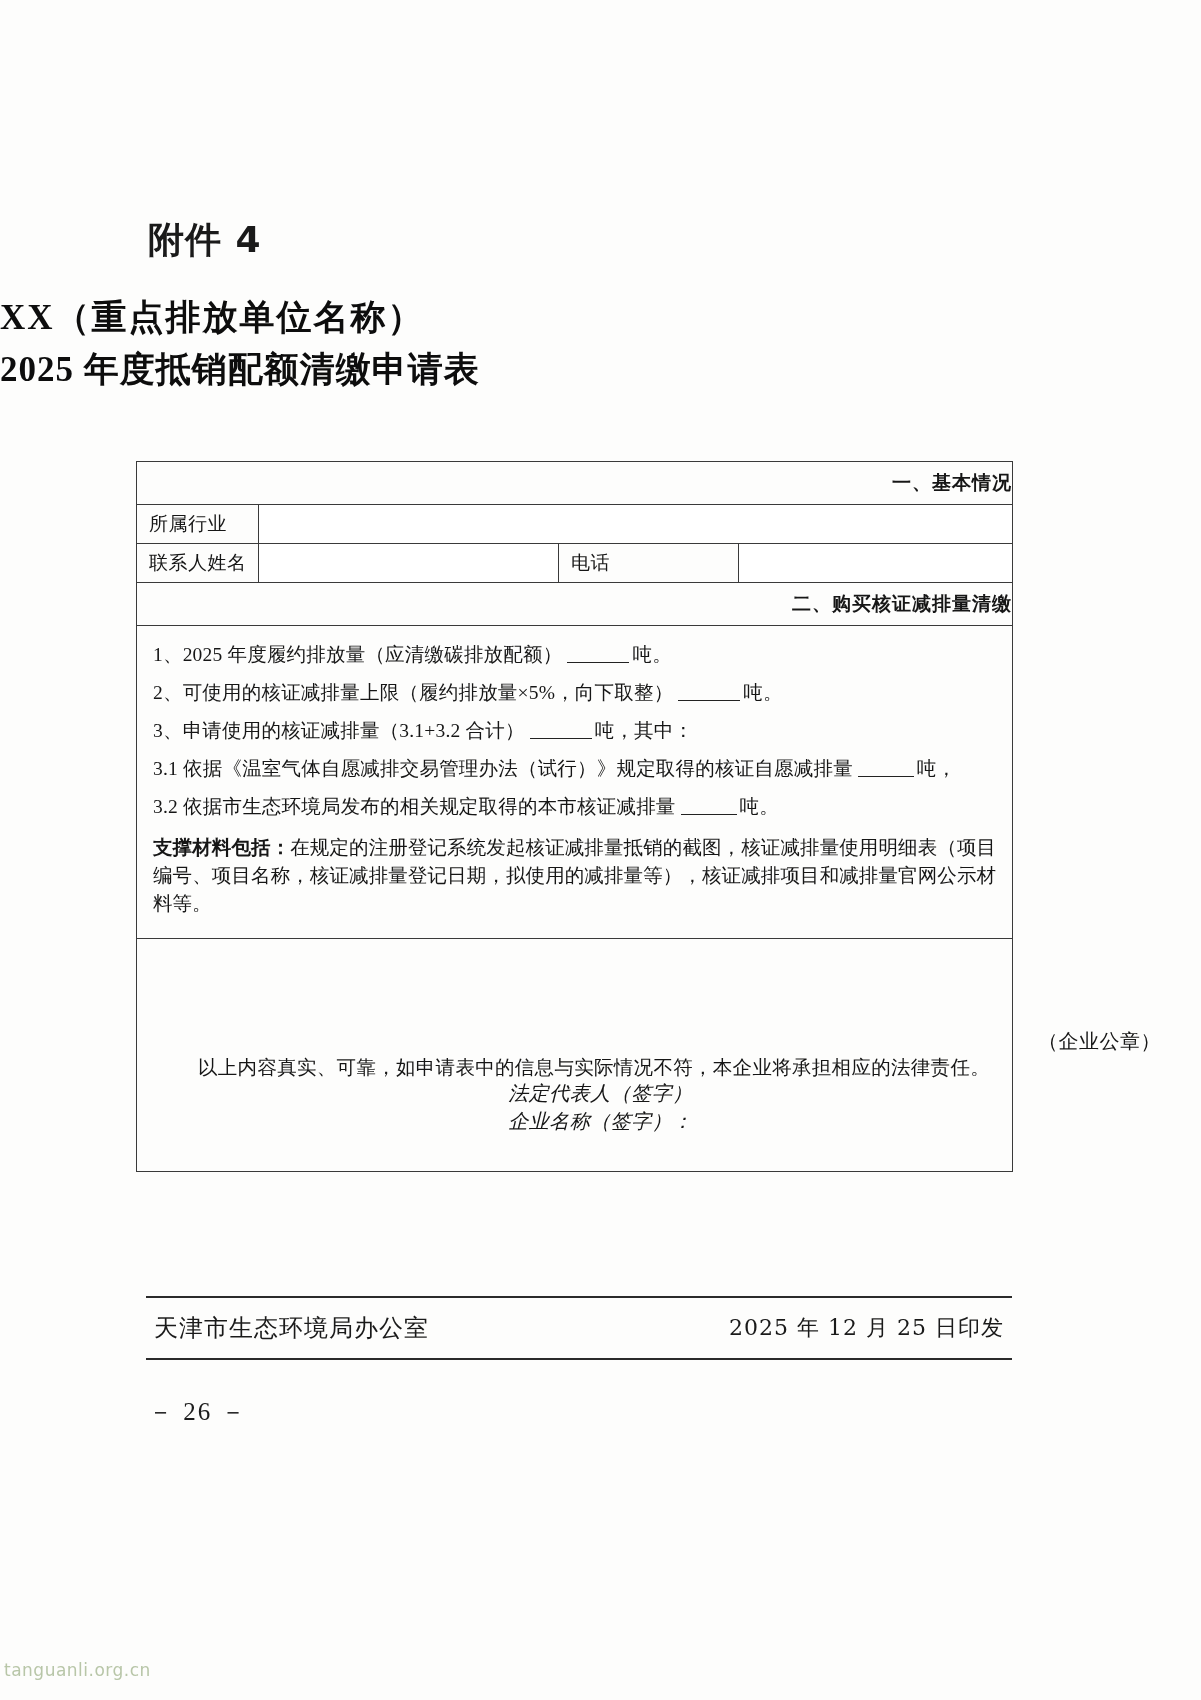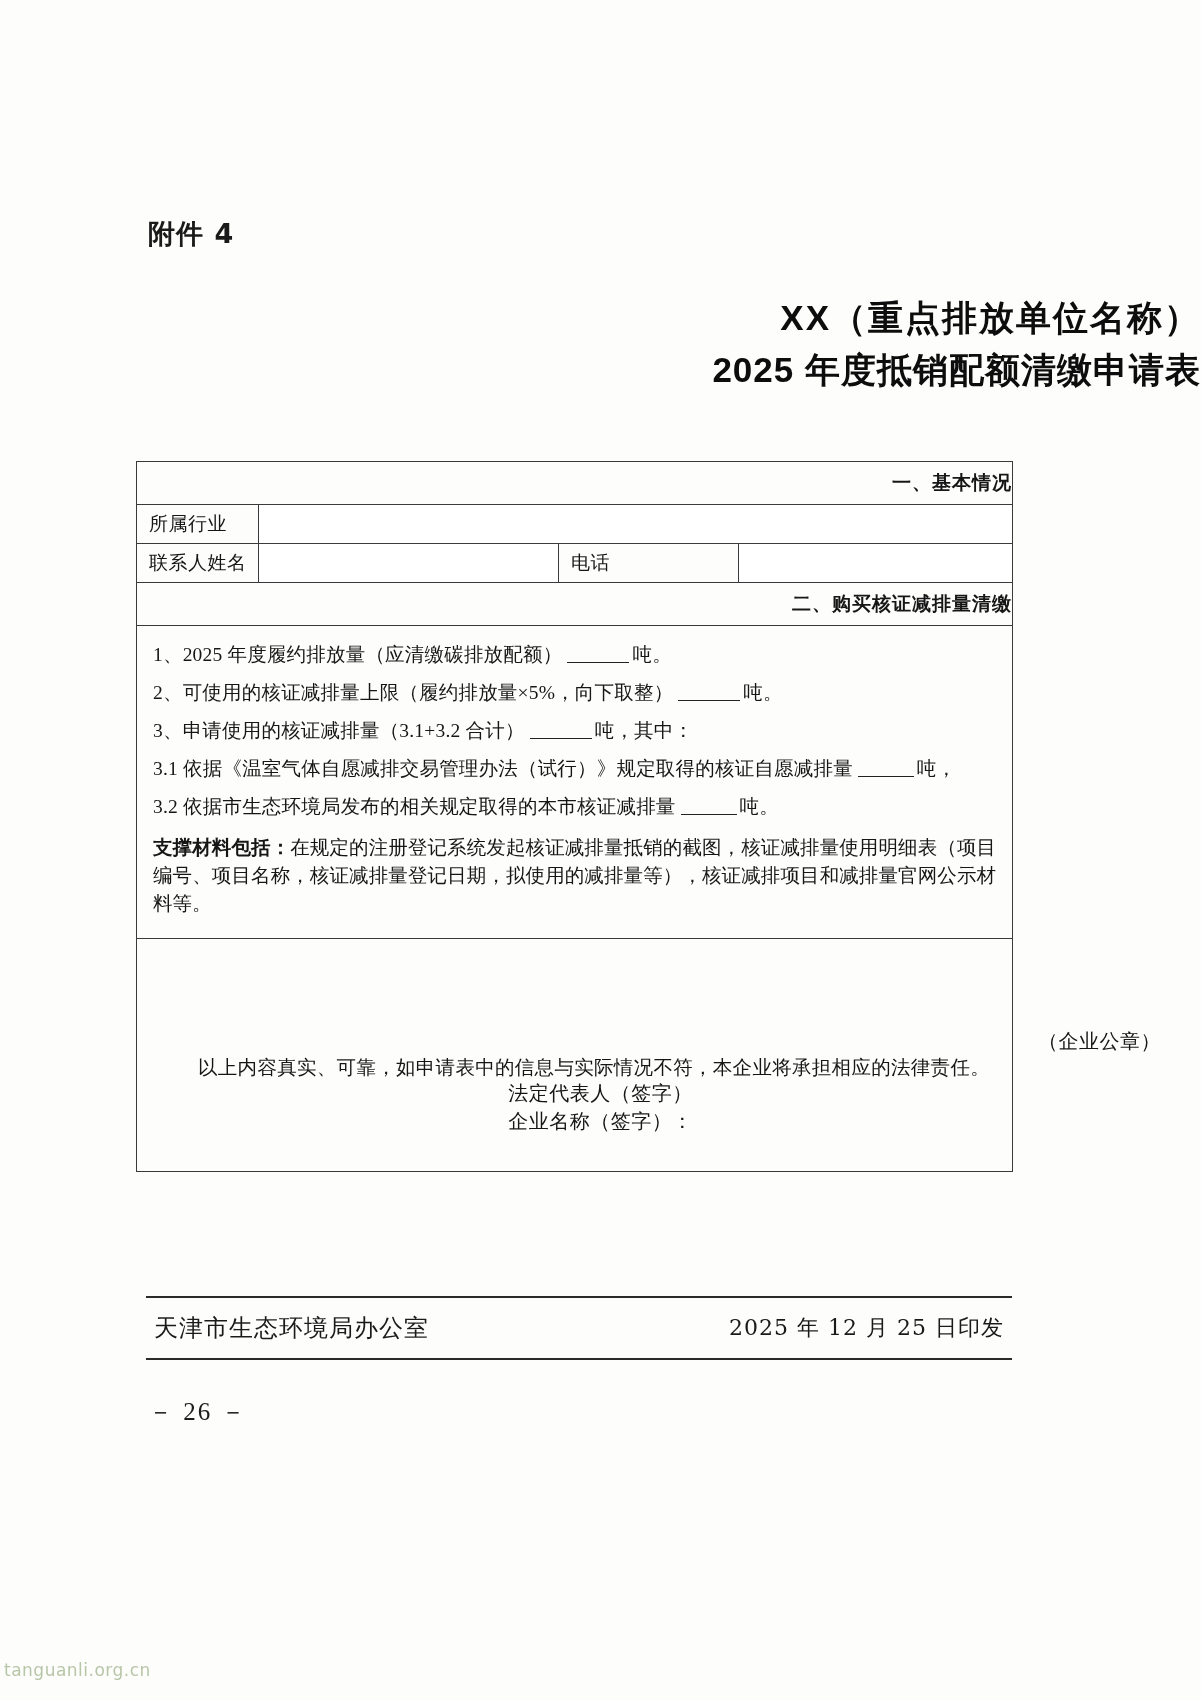--- a/index.html
+++ b/index.html
@@ -20,34 +20,34 @@
     inset: 0;
     background: #fdfdfc;
   }
 
   
   .attach-label {
     position: absolute;
     left: 148px;
     top: 216px;
     font-family: "DejaVu Sans", "Liberation Sans", sans-serif;
-    font-size: 27px;
+    font-size: 36px;
     font-weight: 700;
     letter-spacing: 1px;
     color: #1a1a1a;
   }
 
   
   .doc-title {
     position: absolute;
     left: 0;
     right: 0;
     top: 292px;
-    text-align: right;
-    font-family: Liberation Sans, sans-serif;
+    text-align: left;
+    font-family: Liberation Serif, serif;
     font-weight: 700;
     font-size: 35px;
     line-height: 52px;
     letter-spacing: 2px;
     color: #0d0d0d;
   }
   .doc-title .line2 {
     display: block;
     letter-spacing: 1px;
   }
@@ -137,21 +137,21 @@
   .sign-block {
     position: absolute;
     left: 0;
     right: 0;
     top: 1079px;
     text-align: center;
     font-size: 20px;
     line-height: 28px;
     letter-spacing: 0.5px;
   }
-  .sign-inner { display: inline-block; text-align: left; }
+  .sign-inner { display: inline-block; text-align: left; font-style: italic; }
 
   
   .issue-bar {
     position: absolute;
     left: 146px;
     top: 1296px;
     width: 866px;
     border-top: 2px solid #2b2b2b;
     border-bottom: 2px solid #2b2b2b;
     height: 64px;

